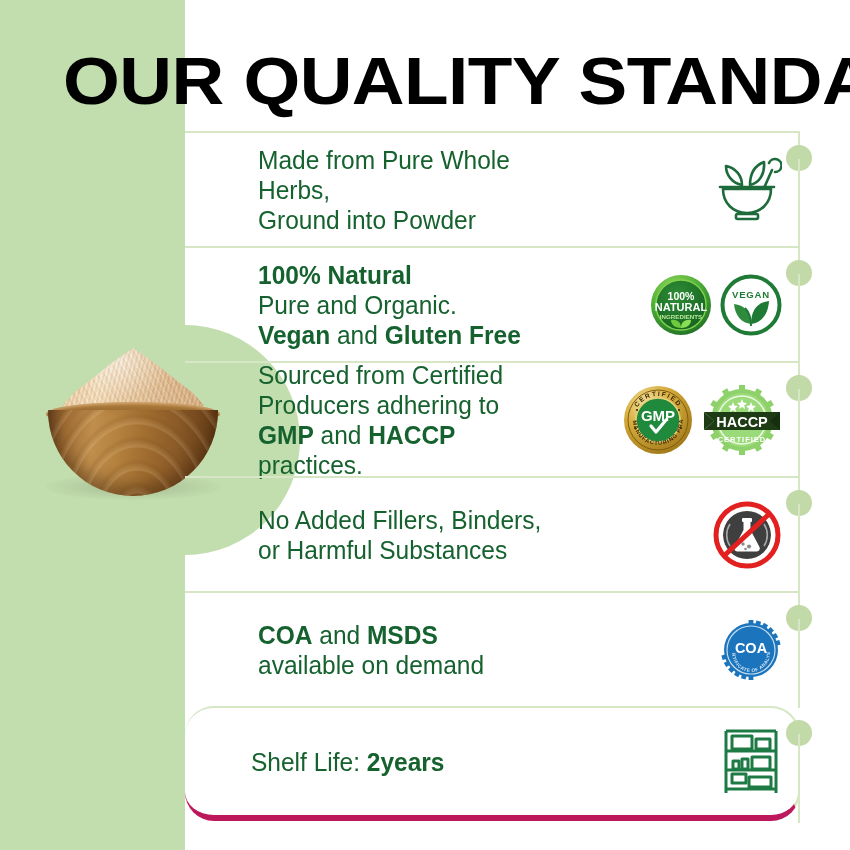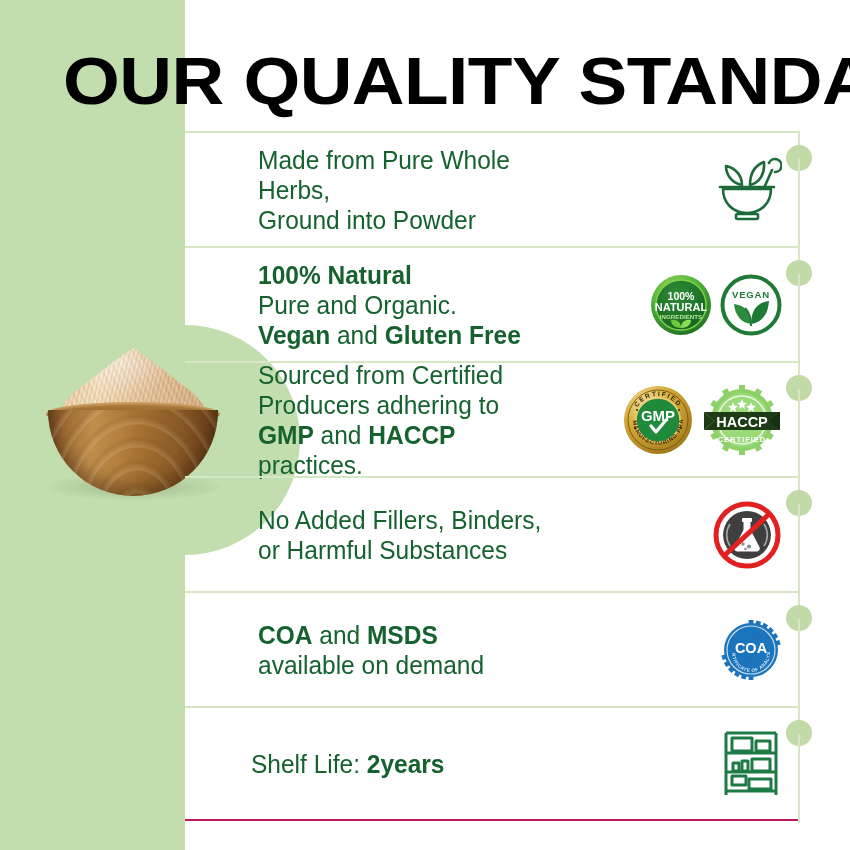--- a/index.html
+++ b/index.html
@@ -158,21 +158,22 @@
   .row {
     position: relative;
     box-sizing: border-box;
     border-top: 2px solid #d7e7c6;
     border-right: 2px solid #d7e7c6;
     height: 115px;
     display: flex;
     align-items: center;
   }
   .row.last {
-    border-bottom: 2px solid #be185d;
+    border-bottom: 6px solid #be185d;
+    border-radius: 29px;
   }
   .row-text {
     margin-left: 73px;
     width: 310px;
     color: #16622f;
     font-family: "Liberation Sans Narrow", "Liberation Sans", sans-serif;
     font-size: 25px;
     line-height: 30px;
     transform: scaleX(0.98);
     transform-origin: left center;

